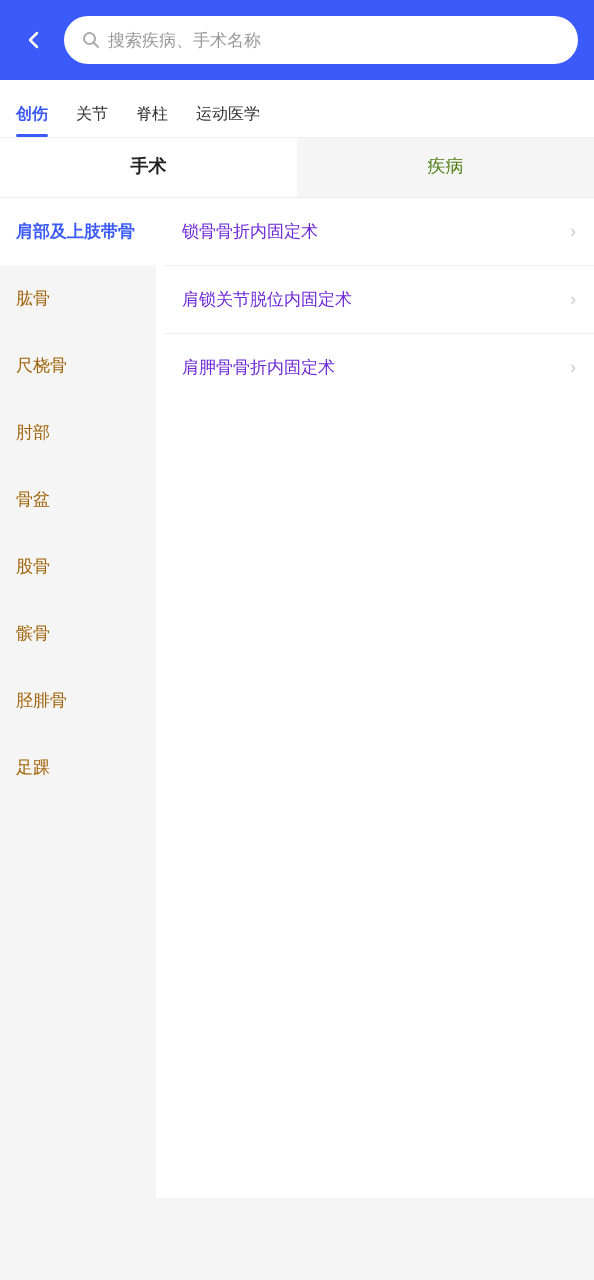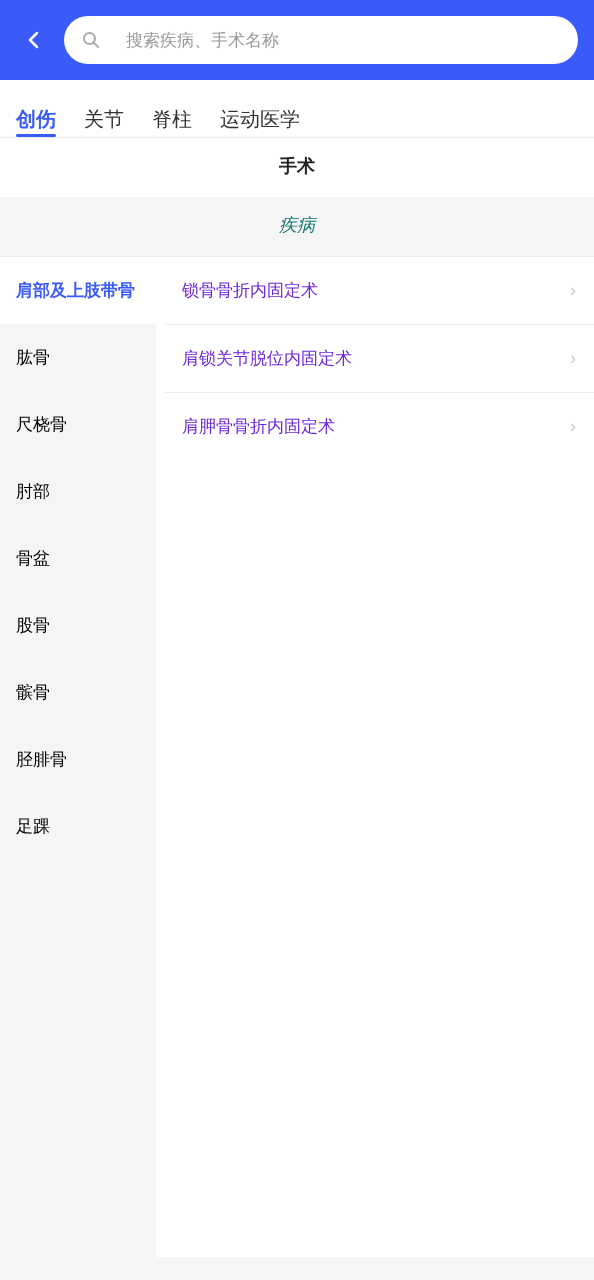--- a/index.html
+++ b/index.html
@@ -39,21 +39,21 @@
       flex-shrink: 0;
     }
 
     .search-bar {
       flex: 1;
       background: white;
       border-radius: 24px;
       display: flex;
       align-items: center;
       padding: 10px 18px;
-      gap: 26px;
+      gap: 8px;
       height: 48px;
     }
 
     .search-icon-wrap {
       color: #aaa;
       font-size: 18px;
       display: flex;
       align-items: center;
     }
 
@@ -67,22 +67,22 @@
       background: white;
       display: flex;
       padding: 0 16px;
       gap: 28px;
       border-bottom: 1px solid #eee;
       height: 58px;
       align-items: flex-end;
     }
 
     .category-tab {
-      font-size: 20px;
-      padding-bottom: 4px;
+      font-size: 16px;
+      padding-bottom: 12px;
       cursor: pointer;
       color: #333;
       position: relative;
     }
 
     .category-tab.active {
       color: #3a5af9;
       font-weight: bold;
     }
 
@@ -96,21 +96,20 @@
       background: #3a5af9;
       border-radius: 2px;
     }
 
     
     .toggle-tabs {
       background: white;
       display: flex;
       margin: 0;
       border-bottom: 1px solid #eee;
-      flex-direction: column;
     }
 
     .toggle-tab {
       flex: 1;
       text-align: center;
       padding: 16px 0;
       font-size: 18px;
       cursor: pointer;
       color: #333;
       border-bottom: 3px solid transparent;
@@ -121,43 +120,42 @@
       color: #222;
       border-bottom: 3px solid transparent;
     }
 
     .toggle-tab:first-child {
       background: white;
     }
 
     .toggle-tab:last-child {
       background: #f5f5f5;
-      color: #0f766e;
-      font-style: italic;
+      color: #4d7c0f;
     }
 
     
     .content-area {
       display: flex;
       background: white;
       min-height: 1000px;
       gap: 8px;
     }
 
     
     .sidebar {
       width: 156px;
       background: #f5f5f5;
       flex-shrink: 0;
     }
 
     .sidebar-item {
       padding: 22px 16px;
       font-size: 17px;
-      color: #000000;
+      color: #a16207;
       cursor: pointer;
       border-bottom: none;
     }
 
     .sidebar-item.active {
       background: white;
       color: #3a5af9;
       font-weight: bold;
       position: relative;
     }

